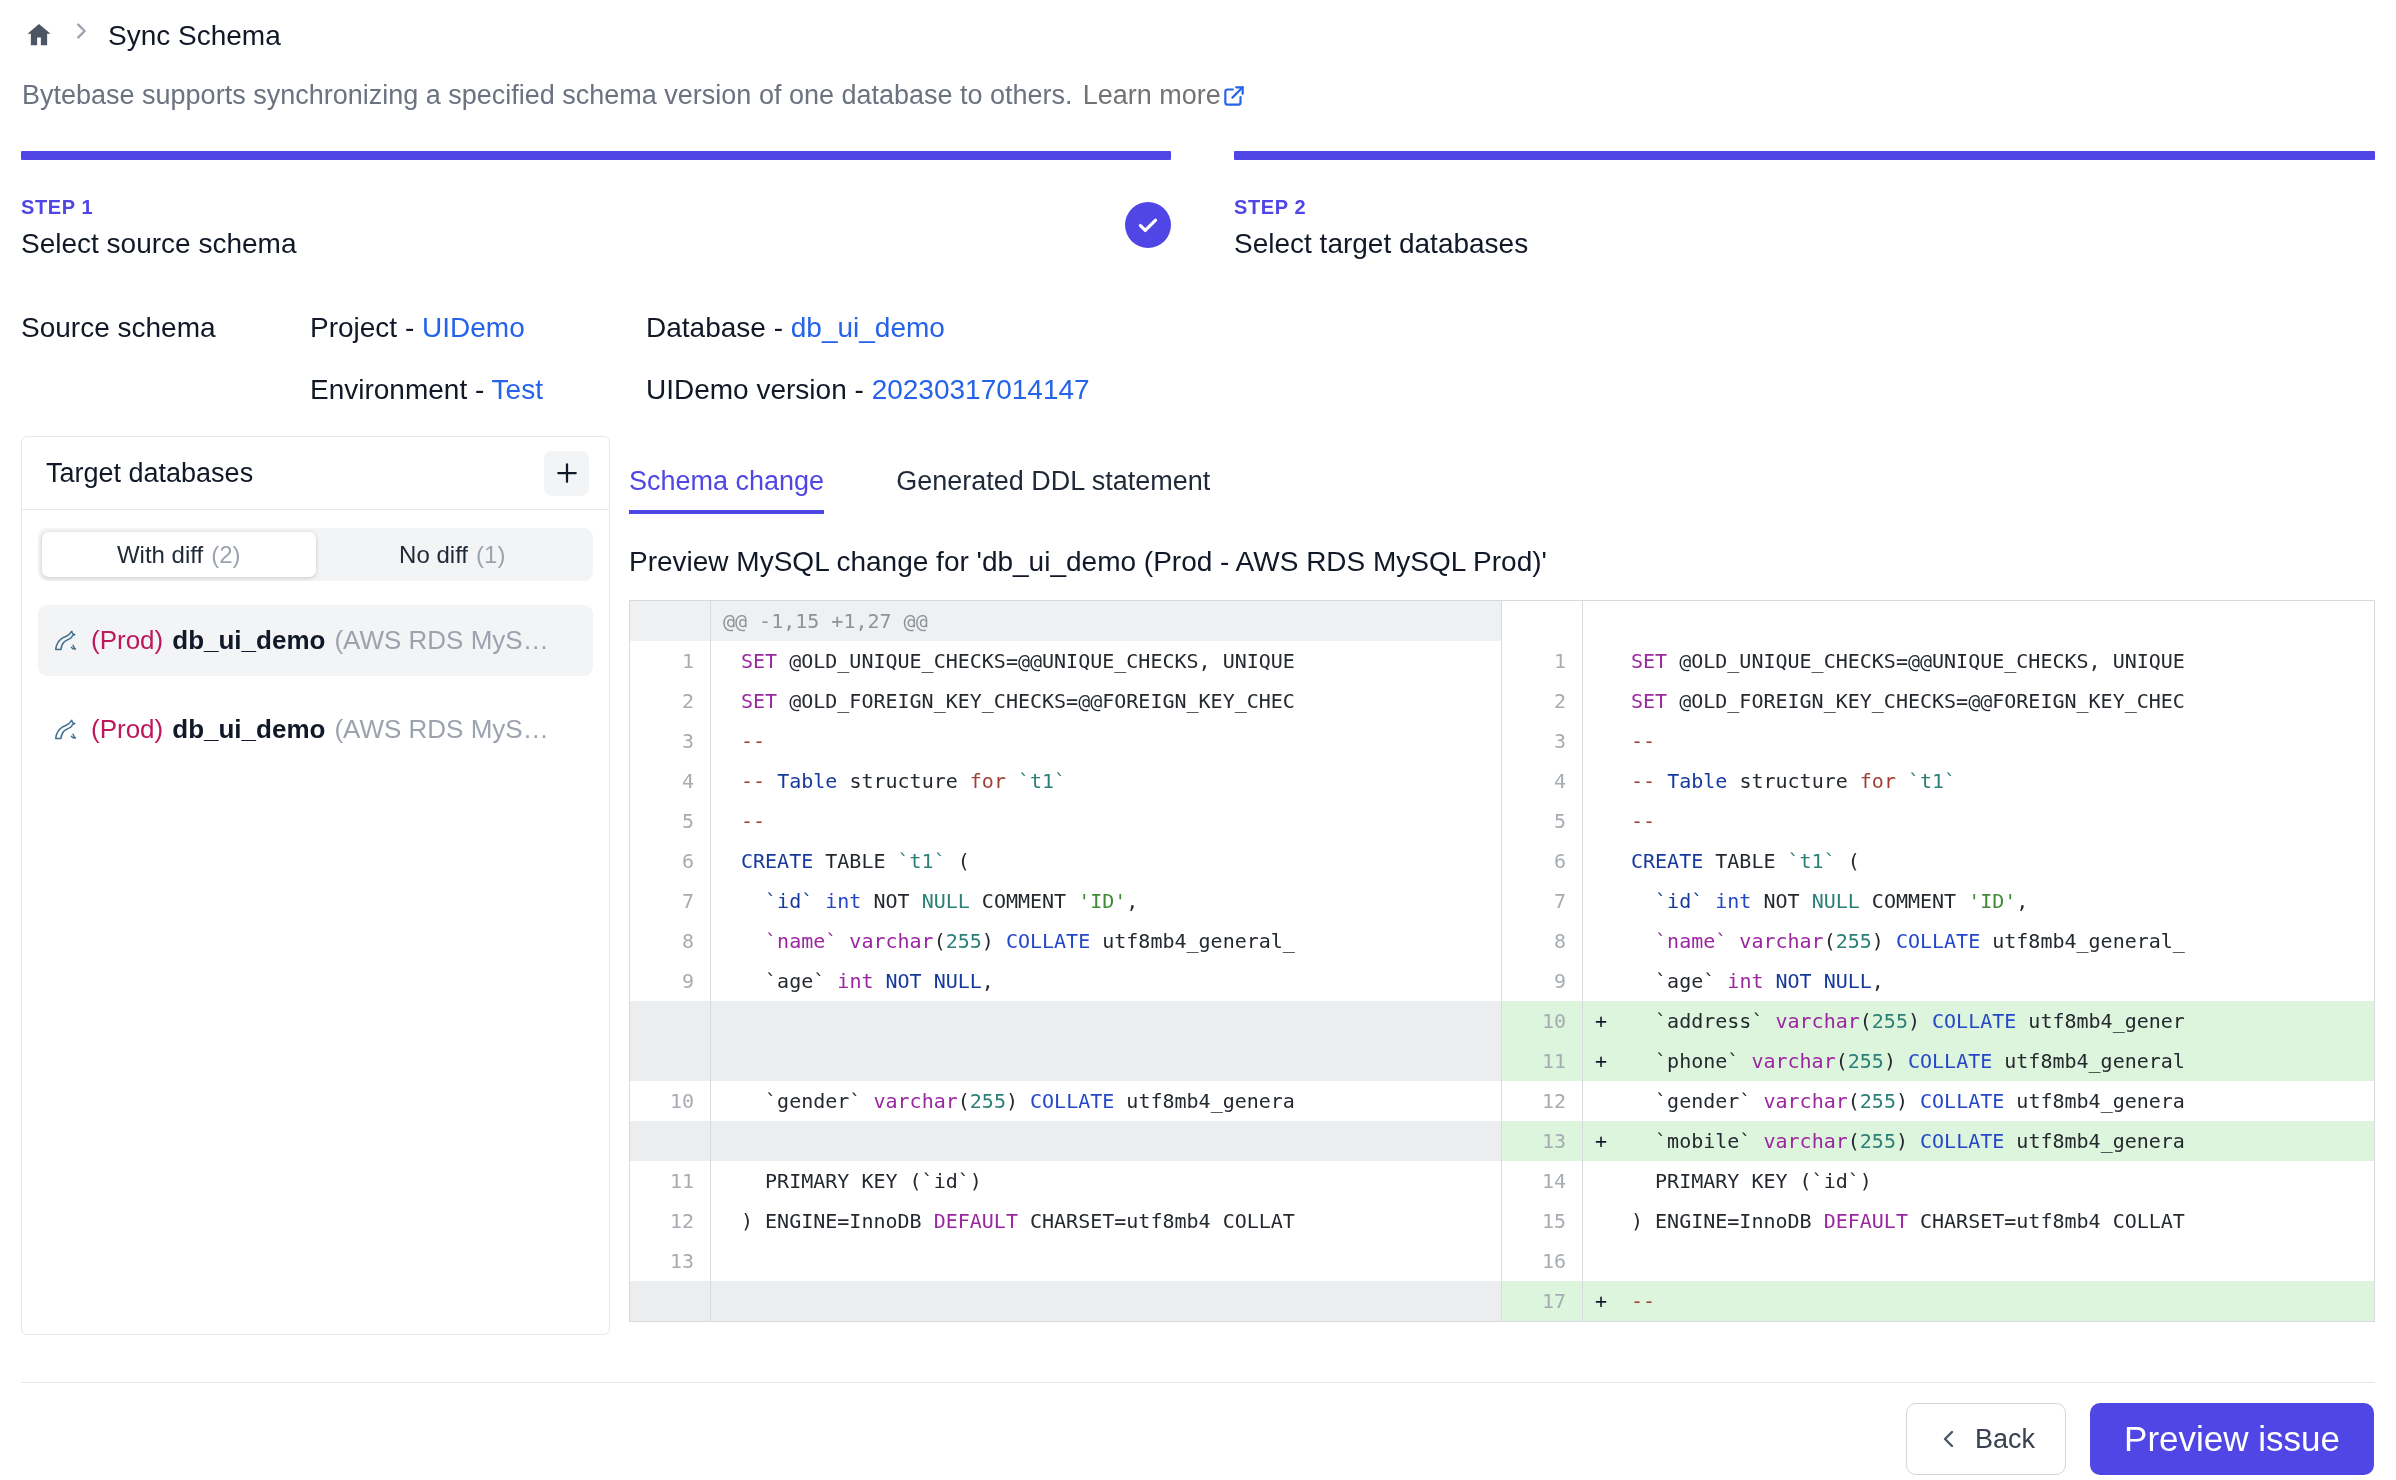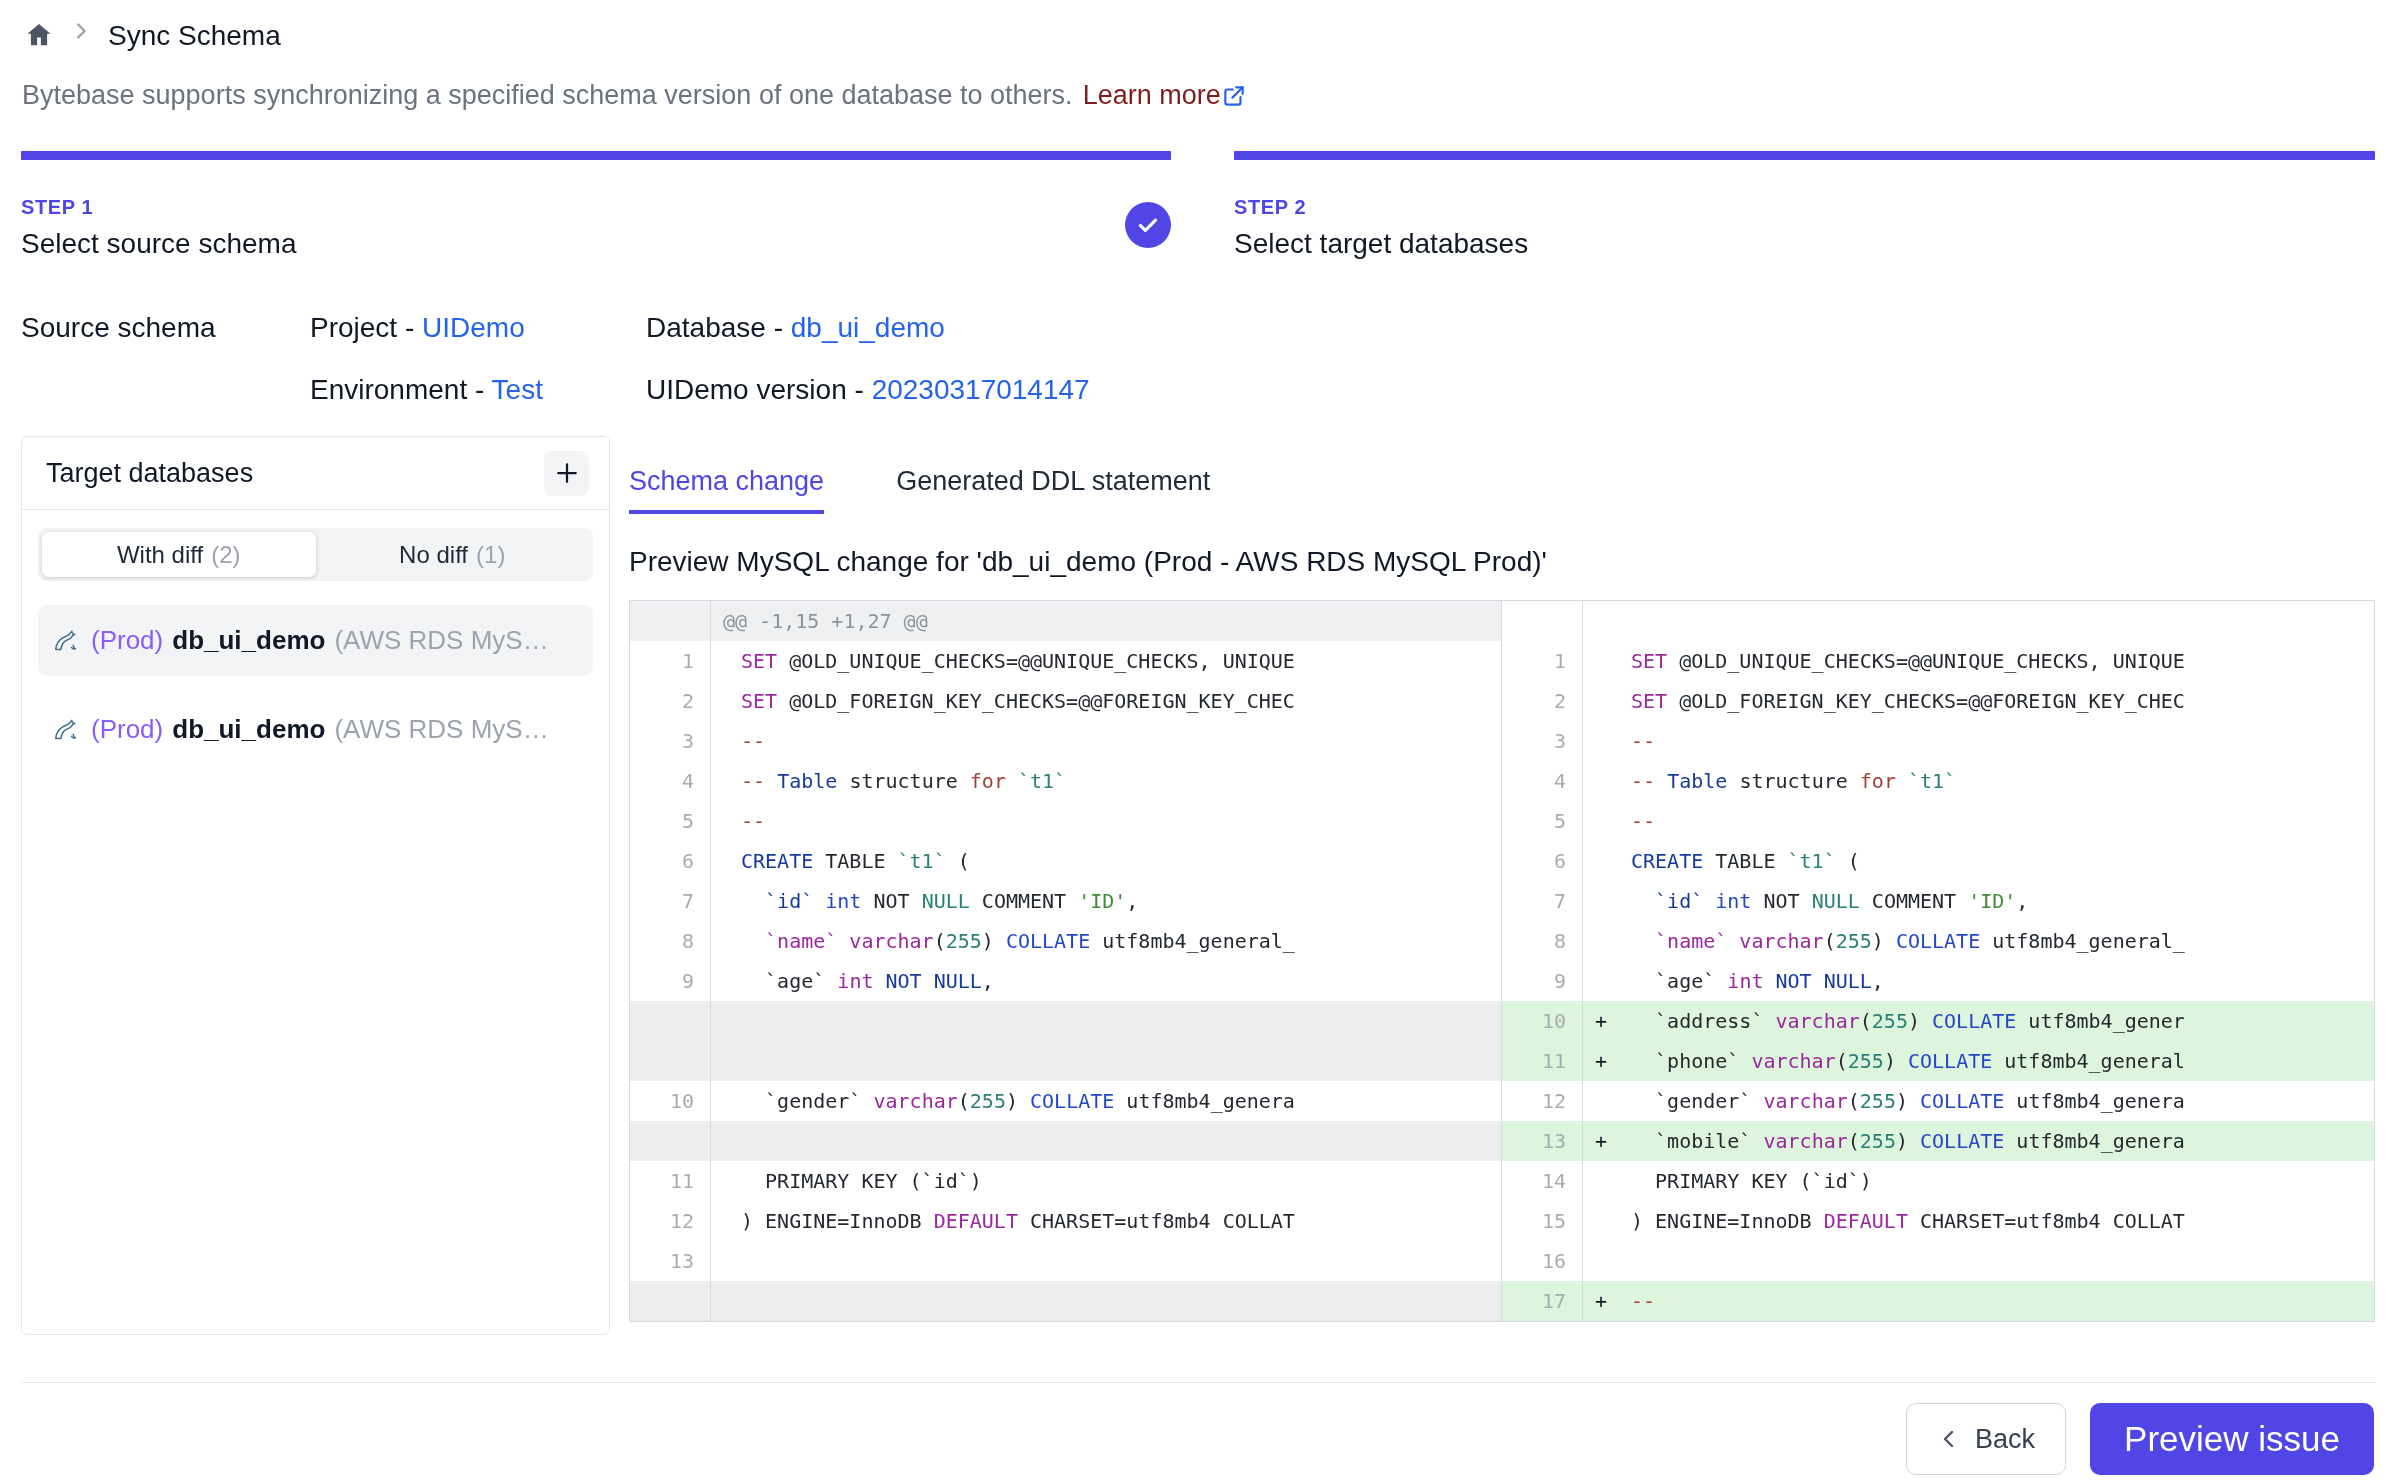--- a/index.html
+++ b/index.html
@@ -5,21 +5,21 @@
   * { box-sizing: border-box; margin: 0; padding: 0; }
   html,body { width: 2396px; height: 1480px; background: #fff; font-family: "Liberation Sans", sans-serif; color: #111827; overflow: hidden; }
   .page { position: relative; width: 2396px; height: 1480px; }
 
   
   .breadcrumb { display:flex; align-items:flex-start; gap:16px; padding:20px 0 0 24px; }
   .breadcrumb .title { font-size:28px; color:#111827; }
 
   
   .desc { margin:28px 0 0 22px; font-size:27px; color:#6b7280; display:flex; align-items:center; }
-  .desc .link { color:#7f1d1d; margin-left:10px; display:inline-flex; align-items:center; gap:0; cursor:pointer; }
+  .desc .link { color:#737373; margin-left:10px; display:inline-flex; align-items:center; gap:0; cursor:pointer; }
 
   
   .steps { display:flex; margin:40px 21px 0 21px; }
   .step-col1 { width:1150px; margin-right:63px; }
   .step-col2 { flex:1; }
   .bar { height:9px; background:#4f46e5; border-radius:1px; }
   .step-head { margin-top:36px; position:relative; }
   .step-label { font-size:20px; font-weight:700; color:#4f46e5; letter-spacing:.6px; }
   .step-title { font-size:28px; font-weight:500; color:#111827; margin-top:9px; }
   .done-badge { position:absolute; right:0; top:6px; width:46px; height:46px; border-radius:50%; background:#4f46e5; display:flex; align-items:center; justify-content:center; }
@@ -34,21 +34,21 @@
   .panel-head { height:73px; display:flex; align-items:center; justify-content:space-between; padding:0 20px 0 24px; border-bottom:1px solid #e5e7eb; }
   .panel-title { font-size:27px; color:#111827; }
   .add-btn { width:45px; height:45px; background:#f3f4f6; border:none; border-radius:8px; display:flex; align-items:center; justify-content:center; cursor:pointer; }
   .seg { margin:18px 16px 0 16px; background:#f3f4f6; border-radius:9px; padding:4px; display:flex; height:53px; }
   .seg-tab { flex:1; display:flex; align-items:center; justify-content:center; font-size:24px; color:#1f2937; border-radius:7px; cursor:pointer; }
   .seg-tab.active { background:#fff; box-shadow:0 1px 4px rgba(0,0,0,.18); }
   .seg .count { color:#9ca3af; margin-left:8px; }
   .db-list { margin:24px 16px 0 16px; display:flex; flex-direction:column; gap:18px; }
   .db-item { height:71px; border-radius:9px; display:flex; align-items:center; padding:0 14px; font-size:26px; gap:9px; cursor:pointer; white-space:nowrap; overflow:hidden; }
   .db-item.selected { background:#f3f4f6; }
-  .db-env { color:#8b5cf6; }
+  .db-env { color:#be185d; }
   .db-name { color:#111827; font-weight:600; }
   .db-instance { color:#9ca3af; overflow:hidden; }
 
   
   .content { flex:1; margin-left:19px; min-width:0; }
   .tabs { display:flex; gap:72px; margin-top:30px; }
   .tab { font-size:27px; padding-bottom:13px; cursor:pointer; border-bottom:4px solid transparent; }
   .tab.active { color:#4f46e5; border-bottom-color:#4f46e5; }
   .tab.inactive { color:#1f2937; }
   .preview-heading { margin-top:32px; font-size:28px; color:#111827; }

